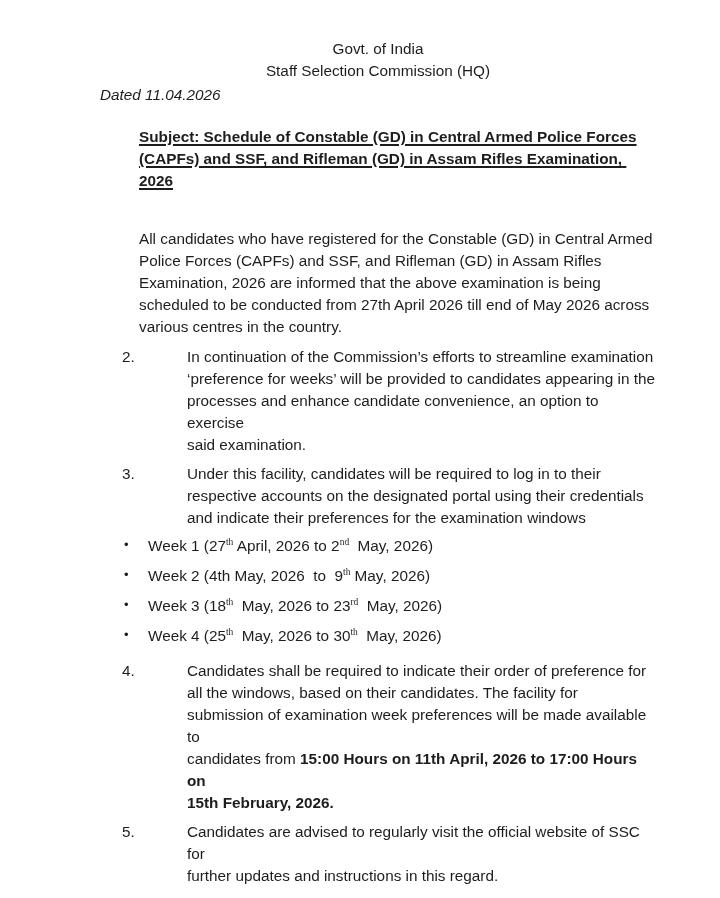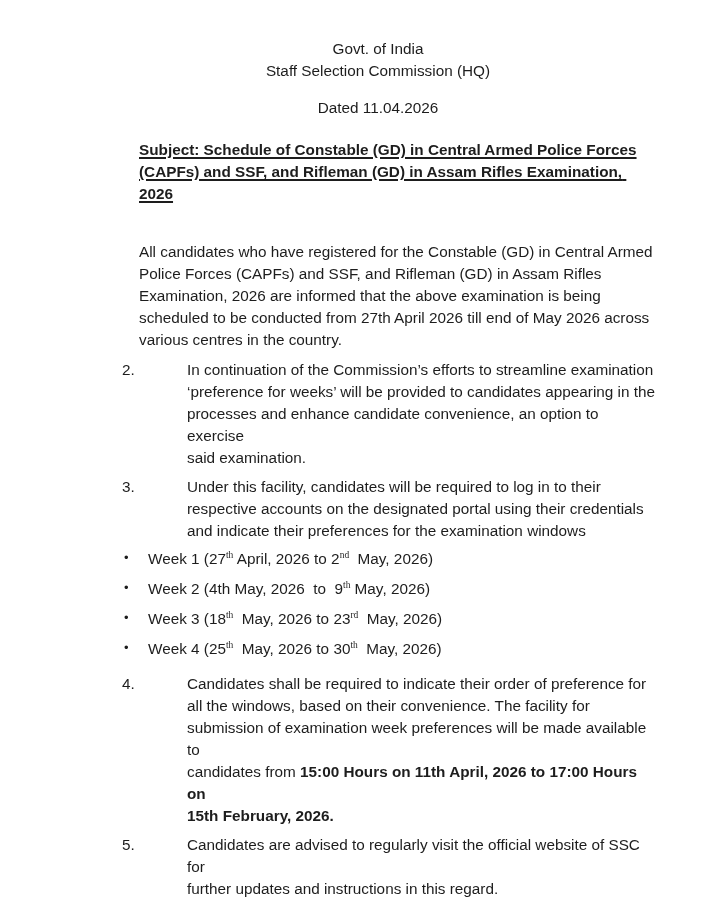--- a/index.html
+++ b/index.html
@@ -10,21 +10,21 @@
     color: #1d1d1d;
   }
   .doc {
     box-sizing: border-box;
     width: 720px; height: 898px;
     padding: 38px 64px 18px 100px;
     overflow: hidden;
     background: #ffffff;
   }
   .center { text-align: center; }
-  .date-line { text-align: center; margin-top: 15px; }
+  .date-line { text-align: left; margin-top: 2px; font-style: italic; }
   .subject { margin-top: 20px; font-weight: bold; }
   .subject .line {
     text-decoration: underline;
     text-decoration-thickness: 1.5px;
     text-underline-offset: 2px;
   }
   .line { white-space: pre-wrap; margin-left: 39px; }
   #para1 { margin-top: 36px; }
   .nitem { position: relative; padding-left: 48px; margin-top: 8px; }
   .nitem .num { position: absolute; left: 22px; top: 0; }
@@ -86,21 +86,21 @@
       <li><span class="marker">•</span><span>Week 1 (27</span><sup>th</sup><span> April, 2026 to 2</span><sup>nd</sup><span>  May, 2026)</span></li>
       <li><span class="marker">•</span><span>Week 2 (4th May, 2026  to  9</span><sup>th</sup><span> May, 2026)</span></li>
       <li><span class="marker">•</span><span>Week 3 (18</span><sup>th</sup><span>  May, 2026 to 23</span><sup>rd</sup><span>  May, 2026)</span></li>
       <li><span class="marker">•</span><span>Week 4 (25</span><sup>th</sup><span>  May, 2026 to 30</span><sup>th</sup><span>  May, 2026)</span></li>
     </ul>
 
   <div class="nitem" id="item4">
     <span class="num">4.</span>
     <div>
         <div class="line"><span>Candidates shall be required to indicate their order of preference for</span></div>
-        <div class="line"><span>all the windows, based on their convenience. The facility for</span></div>
+        <div class="line"><span>all the windows, based on their candidates. The facility for</span></div>
         <div class="line"><span>submission of examination week preferences will be made available to</span></div>
         <div class="line"><span>candidates from </span><span class="b">15:00 Hours on 11th April, 2026 to 17:00 Hours on</span></div>
         <div class="line"><span class="b">15th February, 2026.</span></div>
       </div>
   </div>
 
   <div class="nitem" id="item5">
     <span class="num">5.</span>
     <div>
         <div class="line"><span>Candidates are advised to regularly visit the official website of SSC for</span></div>

